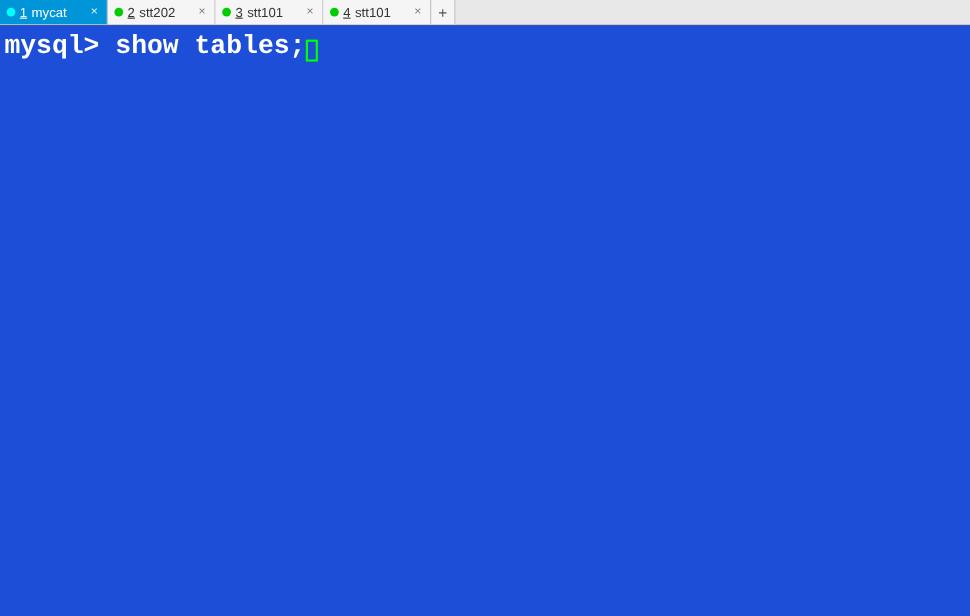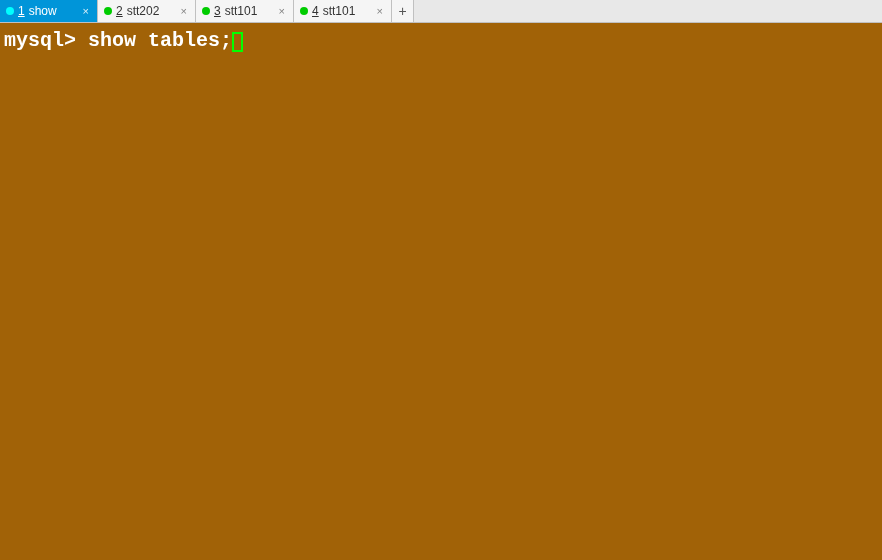--- a/index.html
+++ b/index.html
@@ -65,24 +65,24 @@
       justify-content: center;
       font-size: 14px;
       color: #555;
       cursor: pointer;
       border-right: 1px solid #c0c0c0;
       background: #f5f5f5;
     }
     .terminal {
       width: 100%;
       height: calc(100% - 23px);
-      background: #a16207;
+      background: #1d4ed8;
       color: #fff;
       font-family: "Courier New", monospace;
-      font-size: 20px;
+      font-size: 24px;
       padding: 6px 4px;
       font-weight: bold;
     }
     .line {
       display: inline-block;
       white-space: pre;
     }
     .cursor {
       display: inline-block;
       width: 11px;
@@ -92,21 +92,21 @@
       margin-left: 0px;
     }
   </style>
 </head>
 <body>
 
 <div class="tab-bar">
   <div class="tab active">
     <span class="status-dot dot-cyan"></span>
     <span class="tab-number">1</span>
-    <span class="tab-label">show</span>
+    <span class="tab-label">mycat</span>
     <span class="close-btn">×</span>
   </div>
   <div class="tab inactive">
     <span class="status-dot dot-green"></span>
     <span class="tab-number">2</span>
     <span class="tab-label">stt202</span>
     <span class="close-btn">×</span>
   </div>
   <div class="tab inactive">
     <span class="status-dot dot-green"></span>

